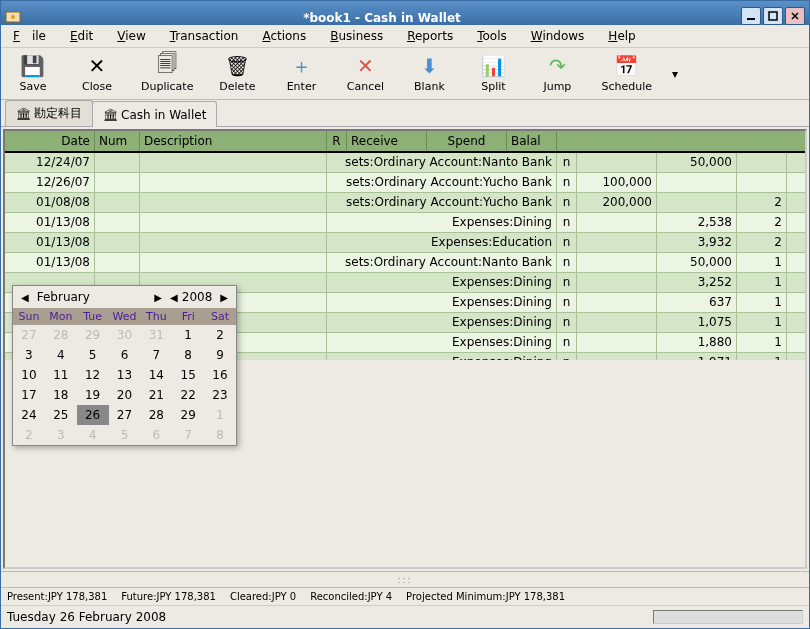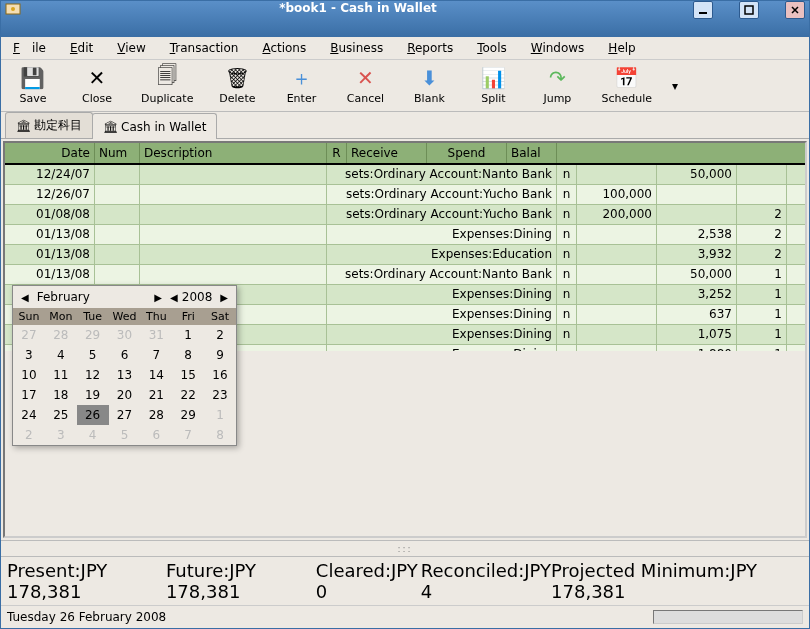--- a/index.html
+++ b/index.html
@@ -1,19 +1,19 @@
 <!DOCTYPE html>
 <html><head>
 <meta charset="utf-8">
 <style>
 * { box-sizing: border-box; margin: 0; padding: 0; }
 body { font-family: "DejaVu Sans", Arial, sans-serif; font-size: 12px; background: #e9e7e3; width: 810px; height: 629px; overflow: hidden; }
 
 .window { border: 1px solid #3a6ea5; background: #ede9e3; height: 100%; display: flex; flex-direction: column; }
-.titlebar { background: linear-gradient(#5a8fc8, #3a6ea5); color: #fff; height: 36px; display: flex; align-items: flex-start; padding: 0 4px; gap: 24px; }
+.titlebar { background: linear-gradient(#5a8fc8, #3a6ea5); color: #fff; height: 24px; display: flex; align-items: flex-end; padding: 0 4px; }
 .titlebar .icon { width: 16px; height: 16px; display: inline-flex; margin-right: 4px; }
 .titlebar .title { flex: 1; text-align: center; font-weight: bold; font-size: 12px; }
 .titlebar .winbtn { width: 20px; height: 18px; background: #d4e4f7; border: 1px solid #2c5a8f; margin-left: 2px; display: flex; align-items: center; justify-content: center; font-size: 11px; color: #000; cursor: pointer; border-radius: 2px; }
 
 .menubar { background: #ede9e3; padding: 2px 6px; display: flex; gap: 12px; border-bottom: 1px solid #ccc; }
 .menubar span { padding: 2px 6px; cursor: pointer; }
 .menubar span u { text-decoration: underline; }
 
 .toolbar { background: #ede9e3; padding: 4px; display: flex; gap: 8px; align-items: flex-start; border-bottom: 1px solid #bbb; }
 .toolbtn { display: flex; flex-direction: column; align-items: center; padding: 2px 8px; cursor: pointer; min-width: 56px; }
@@ -42,31 +42,31 @@
 .c-r { width: 20px; text-align: center; }
 .c-recv { width: 80px; text-align: right; }
 .c-spend { width: 80px; text-align: right; }
 .c-bal { width: 50px; text-align: right; }
 
 .reg-blank { flex: 1; background: #ede9e3; }
 
 .scrollbar-bottom { height: 16px; background: #ede9e3; border-top: 1px solid #bbb; display: flex; align-items: center; position: relative; }
 .scrollbar-bottom .grip { position: absolute; left: 50%; transform: translateX(-50%); color: #888; letter-spacing: 2px; font-size: 9px; }
 
-.statusbar1 { background: #ede9e3; padding: 3px 6px; border-top: 1px solid #bbb; font-size: 18px; display: flex; }
+.statusbar1 { background: #ede9e3; padding: 3px 6px; border-top: 1px solid #bbb; font-size: 10px; display: flex; gap: 14px; }
 .statusbar2 { background: #ede9e3; padding: 4px 6px; border-top: 1px solid #ccc; display: flex; }
 .statusbar2 .date { flex: 1; }
 .statusbar2 .prog { width: 150px; height: 14px; border: 1px inset #ccc; background: #ddd; }
 
 .calendar { position: absolute; top: 285px; left: 12px; width: 225px; background: #ede9e3; border: 1px solid #888; box-shadow: 2px 2px 6px rgba(0,0,0,.3); z-index: 100; }
 .cal-head { display: flex; align-items: center; padding: 4px; }
 .cal-head .nav { cursor: pointer; padding: 0 4px; font-size: 10px; }
 .cal-head .month { flex: 1; padding-left: 4px; }
 .cal-head .year { padding-right: 4px; }
-.cal-dow { display: flex; background: #a89f91; color: #000000; }
+.cal-dow { display: flex; background: #a89f91; color: #4c1d95; }
 .cal-dow span { flex: 1; text-align: center; padding: 2px 0; font-size: 11px; }
 .cal-grid { display: flex; flex-wrap: wrap; }
 .cal-grid span { width: 14.28%; text-align: center; padding: 3px 0; font-size: 12px; cursor: pointer; }
 .cal-grid span.other { color: #bbb; }
 .cal-grid span.sel { background: #888; color: #000000; }
 </style>
 </head>
 <body>
 
 <div class="window">

